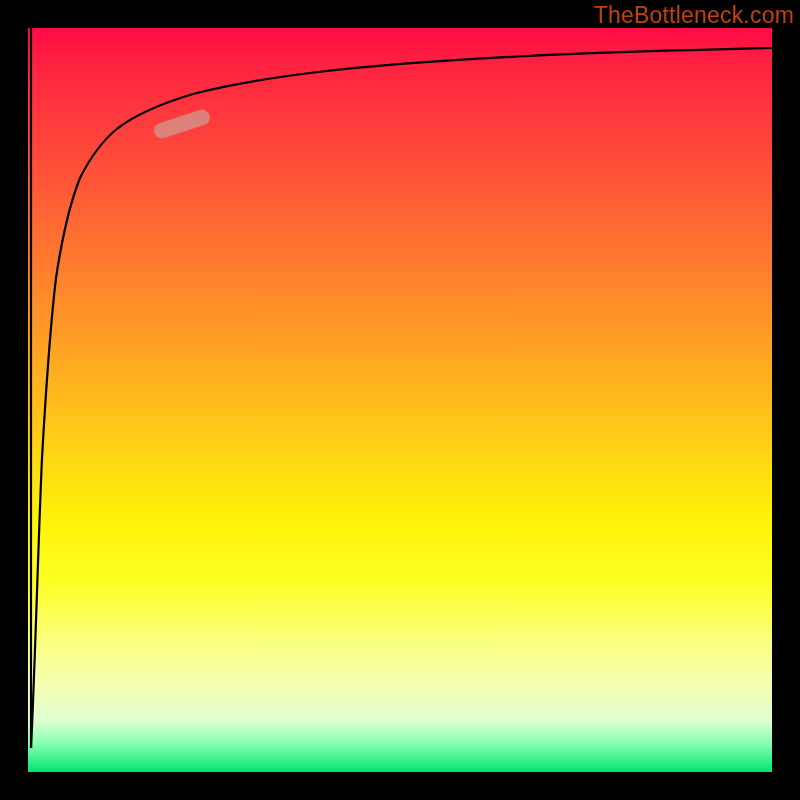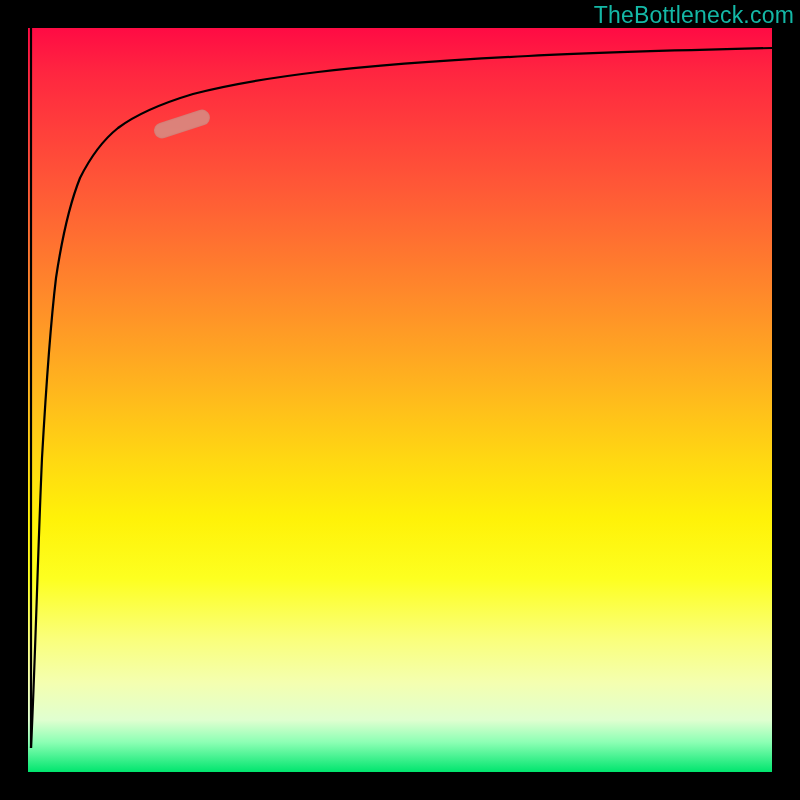--- a/index.html
+++ b/index.html
@@ -41,21 +41,21 @@
       #f4ffb0 88%,
       #e0ffd0 93%,
       #8cffb4 96%,
       #00e56e 100%
     );
   }
   .watermark {
     position: absolute;
     top: 2px;
     right: 6px;
-    color: #14b8a6;
+    color: #c2410c;
     font-size: 23px;
     letter-spacing: 0.2px;
     font-weight: 400;
     user-select: none;
   }
   svg.curve {
     position: absolute;
     inset: 0;
   }
   .highlight {

